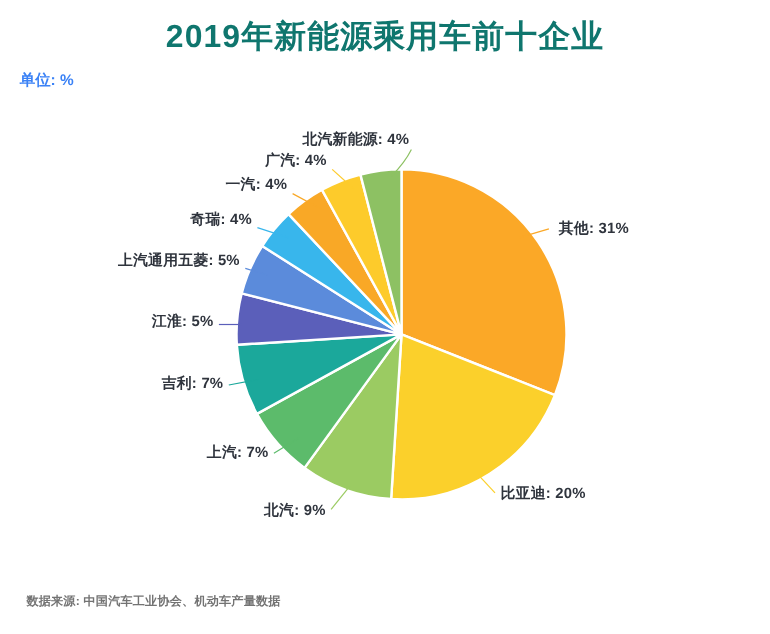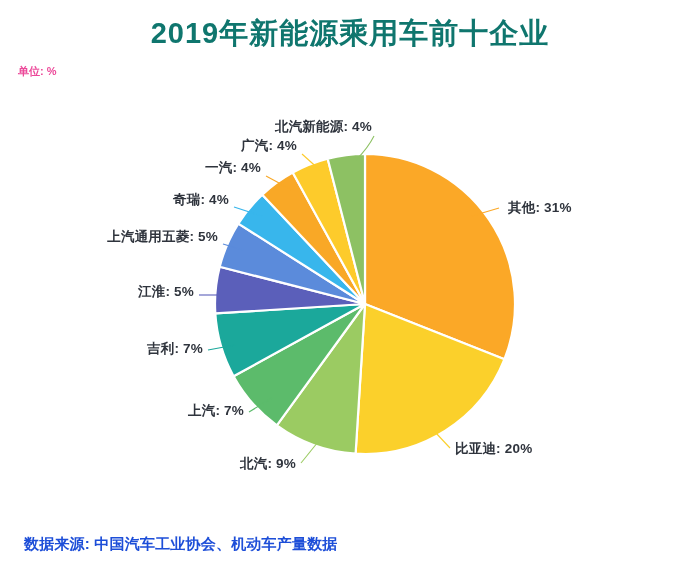--- a/index.html
+++ b/index.html
@@ -28,31 +28,31 @@
     font-size: 29px;
     font-weight: 700;
     letter-spacing: 1px;
     color: #0f766e;
     white-space: nowrap;
   }
   .unit-label {
     position: absolute;
     top: 64px;
     left: 18px;
-    font-size: 11px;
+    font-size: 14px;
     font-weight: 600;
-    color: #ec4899;
+    color: #3b82f6;
   }
   .source-note {
     position: absolute;
     left: 24px;
     bottom: 22px;
-    font-size: 15px;
+    font-size: 11px;
     font-weight: 700;
-    color: #1d4ed8;
+    color: #737373;
     letter-spacing: 0.2px;
   }
   svg.pie-svg {
     position: absolute;
     left: 0;
     top: 0;
     width: 700px;
     height: 576px;
     overflow: visible;
   }

